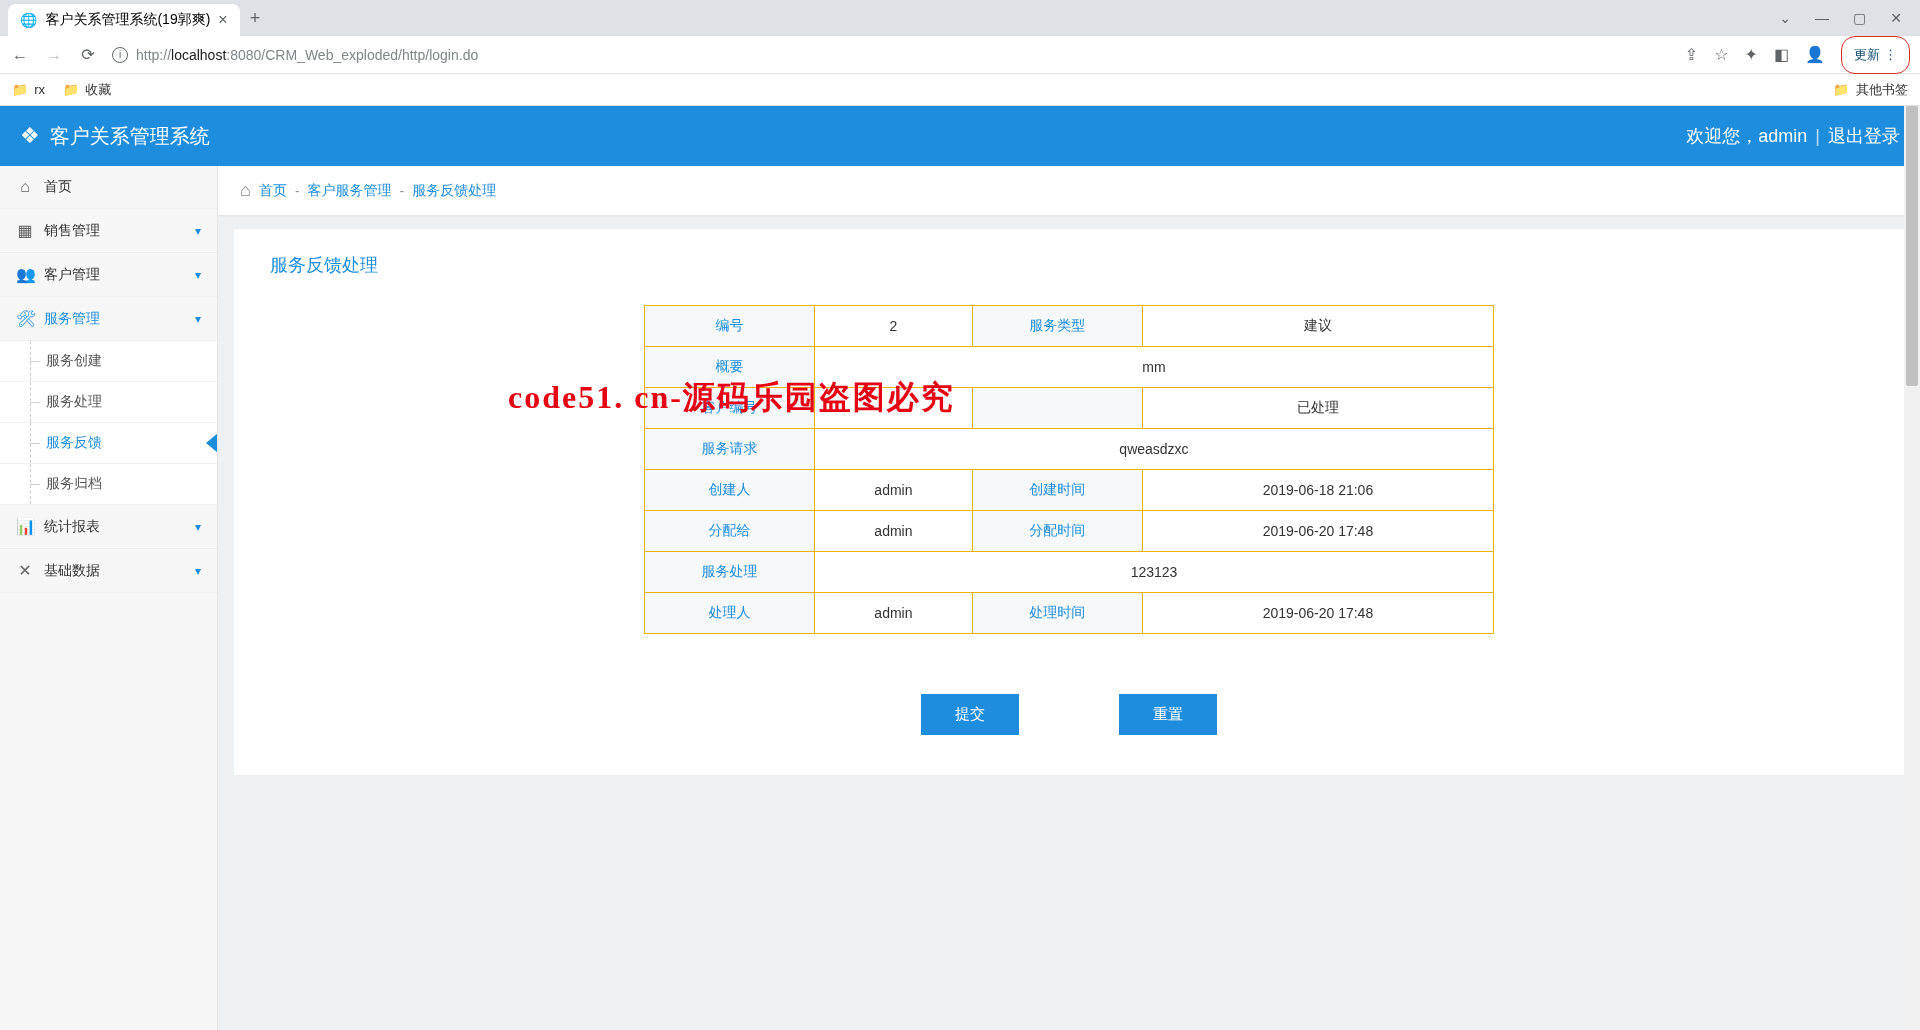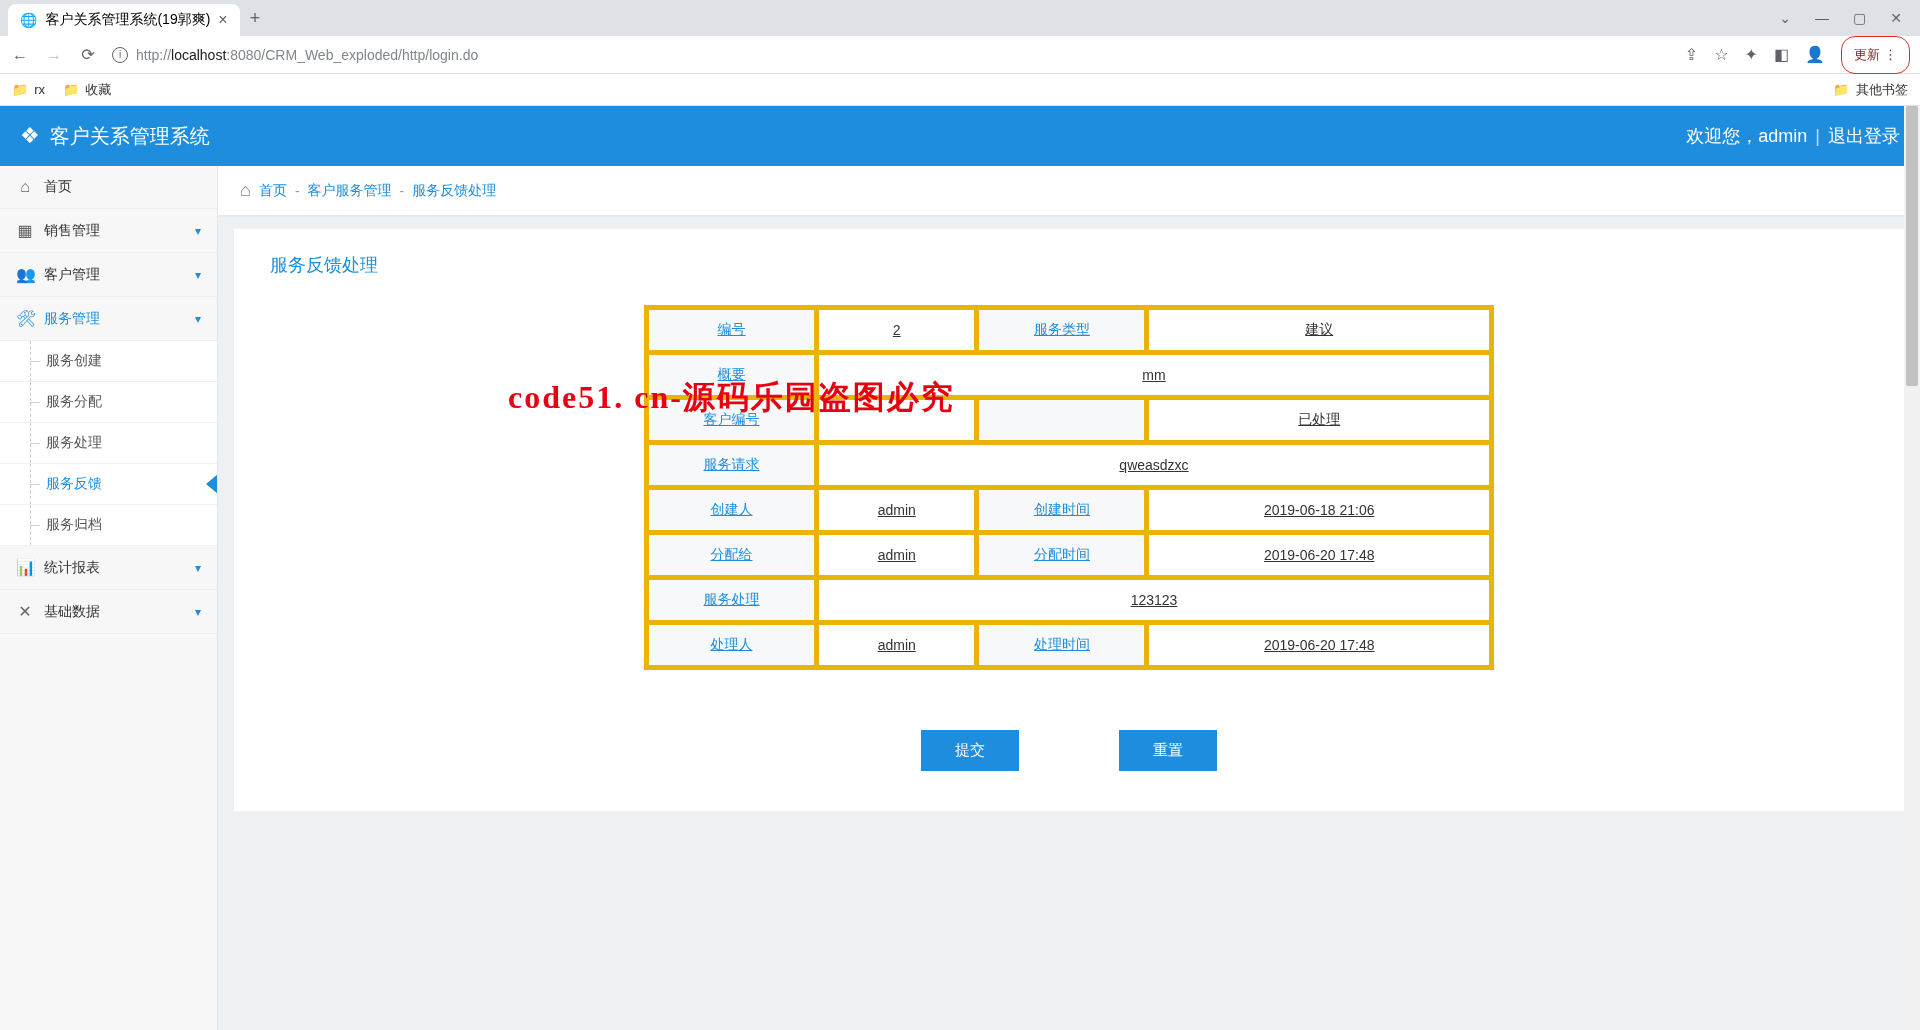--- a/index.html
+++ b/index.html
@@ -15,21 +15,21 @@
 .window-controls { margin-left: auto; display: flex; gap: 24px; color: #5f6368; font-size: 14px; padding-right: 10px; align-items: center; }
 .window-controls span { cursor: pointer; }
 
 .addr-bar { display: flex; align-items: center; height: 38px; background: #fff; padding: 0 10px; gap: 14px; border-bottom: 1px solid #e0e0e0; }
 .nav-btn { color: #5f6368; font-size: 16px; cursor: pointer; width: 20px; text-align: center; }
 .url-area { display: flex; align-items: center; flex: 1; gap: 8px; color: #5f6368; }
 .url-area .info-icon { border: 1px solid #5f6368; border-radius: 50%; width: 16px; height: 16px; display: inline-flex; align-items: center; justify-content: center; font-size: 10px; }
 .url-text { color: #202124; }
 .url-text .gray { color: #80868b; }
 .addr-right { display: flex; align-items: center; gap: 16px; color: #5f6368; font-size: 16px; }
-.update-btn { border: 1px solid #d93025; color: #7f1d1d; border-radius: 14px; padding: 9px 12px; font-size: 13px; display: flex; align-items: center; gap: 4px; cursor: pointer; }
+.update-btn { border: 1px solid #d93025; color: #0c4a6e; border-radius: 14px; padding: 9px 12px; font-size: 13px; display: flex; align-items: center; gap: 4px; cursor: pointer; }
 
 .bookmarks-bar { display: flex; align-items: center; height: 32px; background: #fff; padding: 0 12px; gap: 18px; border-bottom: 1px solid #e0e0e0; font-size: 13px; }
 .bookmark-item { display: flex; align-items: center; gap: 6px; color: #333; cursor: pointer; }
 .folder-icon { color: #ffc107; }
 .bookmarks-right { margin-left: auto; }
 
 
 .app { display: flex; flex-direction: column; height: calc(1030px - 106px); }
 .app-header { background: #1e8ddd; color: #fff; height: 60px; display: flex; align-items: center; padding: 0 20px; }
 .app-logo { display: flex; align-items: center; gap: 10px; font-size: 20px; }
@@ -53,21 +53,21 @@
 
 .main { flex: 1; background: #eef1f3; overflow-y: auto; position: relative; }
 .breadcrumb { background: #fff; padding: 14px 22px; margin: 0 0 14px 0; color: #1e8ddd; display: flex; align-items: center; gap: 8px; box-shadow: 0 1px 2px rgba(0,0,0,0.05); }
 .breadcrumb .home-icon { color: #888; font-size: 18px; }
 .breadcrumb .sep { color: #999; }
 
 .panel { background: #fff; margin: 0 16px 16px; padding: 24px 36px 40px; }
 .panel-title { color: #1e8ddd; font-size: 18px; margin-bottom: 28px; font-weight: normal; }
 
 .form-table { width: 850px; margin: 0 auto; border-collapse: collapse; }
-.form-table th, .form-table td { border: 5px solid #eab308; padding: 11px 10px; text-align: center; vertical-align: middle; text-decoration: underline; }
+.form-table th, .form-table td { border: 1px solid #eab308; padding: 11px 10px; text-align: center; vertical-align: middle; }
 .form-table th { background: #f6f8fa; color: #1e8ddd; font-weight: normal; width: 170px; }
 .form-table td { color: #333; background: #fff; }
 .form-table input[type=text] { width: 220px; height: 22px; border: 1px solid #aaa; padding: 0 4px; }
 .form-table select { width: 80px; height: 22px; border: 1px solid #aaa; }
 .req { color: #d93025; margin-left: 2px; }
 
 .btn-row { text-align: center; margin-top: 60px; }
 .btn { display: inline-block; background: #1e8ddd; color: #fff; border: none; padding: 11px 34px; font-size: 15px; margin: 0 48px; cursor: pointer; }
 
 .watermark { position: absolute; top: 210px; left: 290px; color: #e60012; font-size: 32px; font-weight: bold; font-family: "SimSun", serif; pointer-events: none; z-index: 10; letter-spacing: 2px; }
@@ -163,23 +163,20 @@
       <div class="menu-item active">
         <span class="micon">🛠</span>
         <span>服务管理</span>
         <span class="chev">▾</span>
       </div>
       <div class="submenu">
         <div class="sub-item">
             <span>服务创建</span>
           </div>
         <div class="sub-item">
-            <span>服务分配</span>
-          </div>
-        <div class="sub-item">
             <span>服务处理</span>
           </div>
         <div class="sub-item active">
             <span>服务反馈</span>
             <span class="arrow-marker"></span>
           </div>
         <div class="sub-item">
             <span>服务归档</span>
           </div>
       </div>

